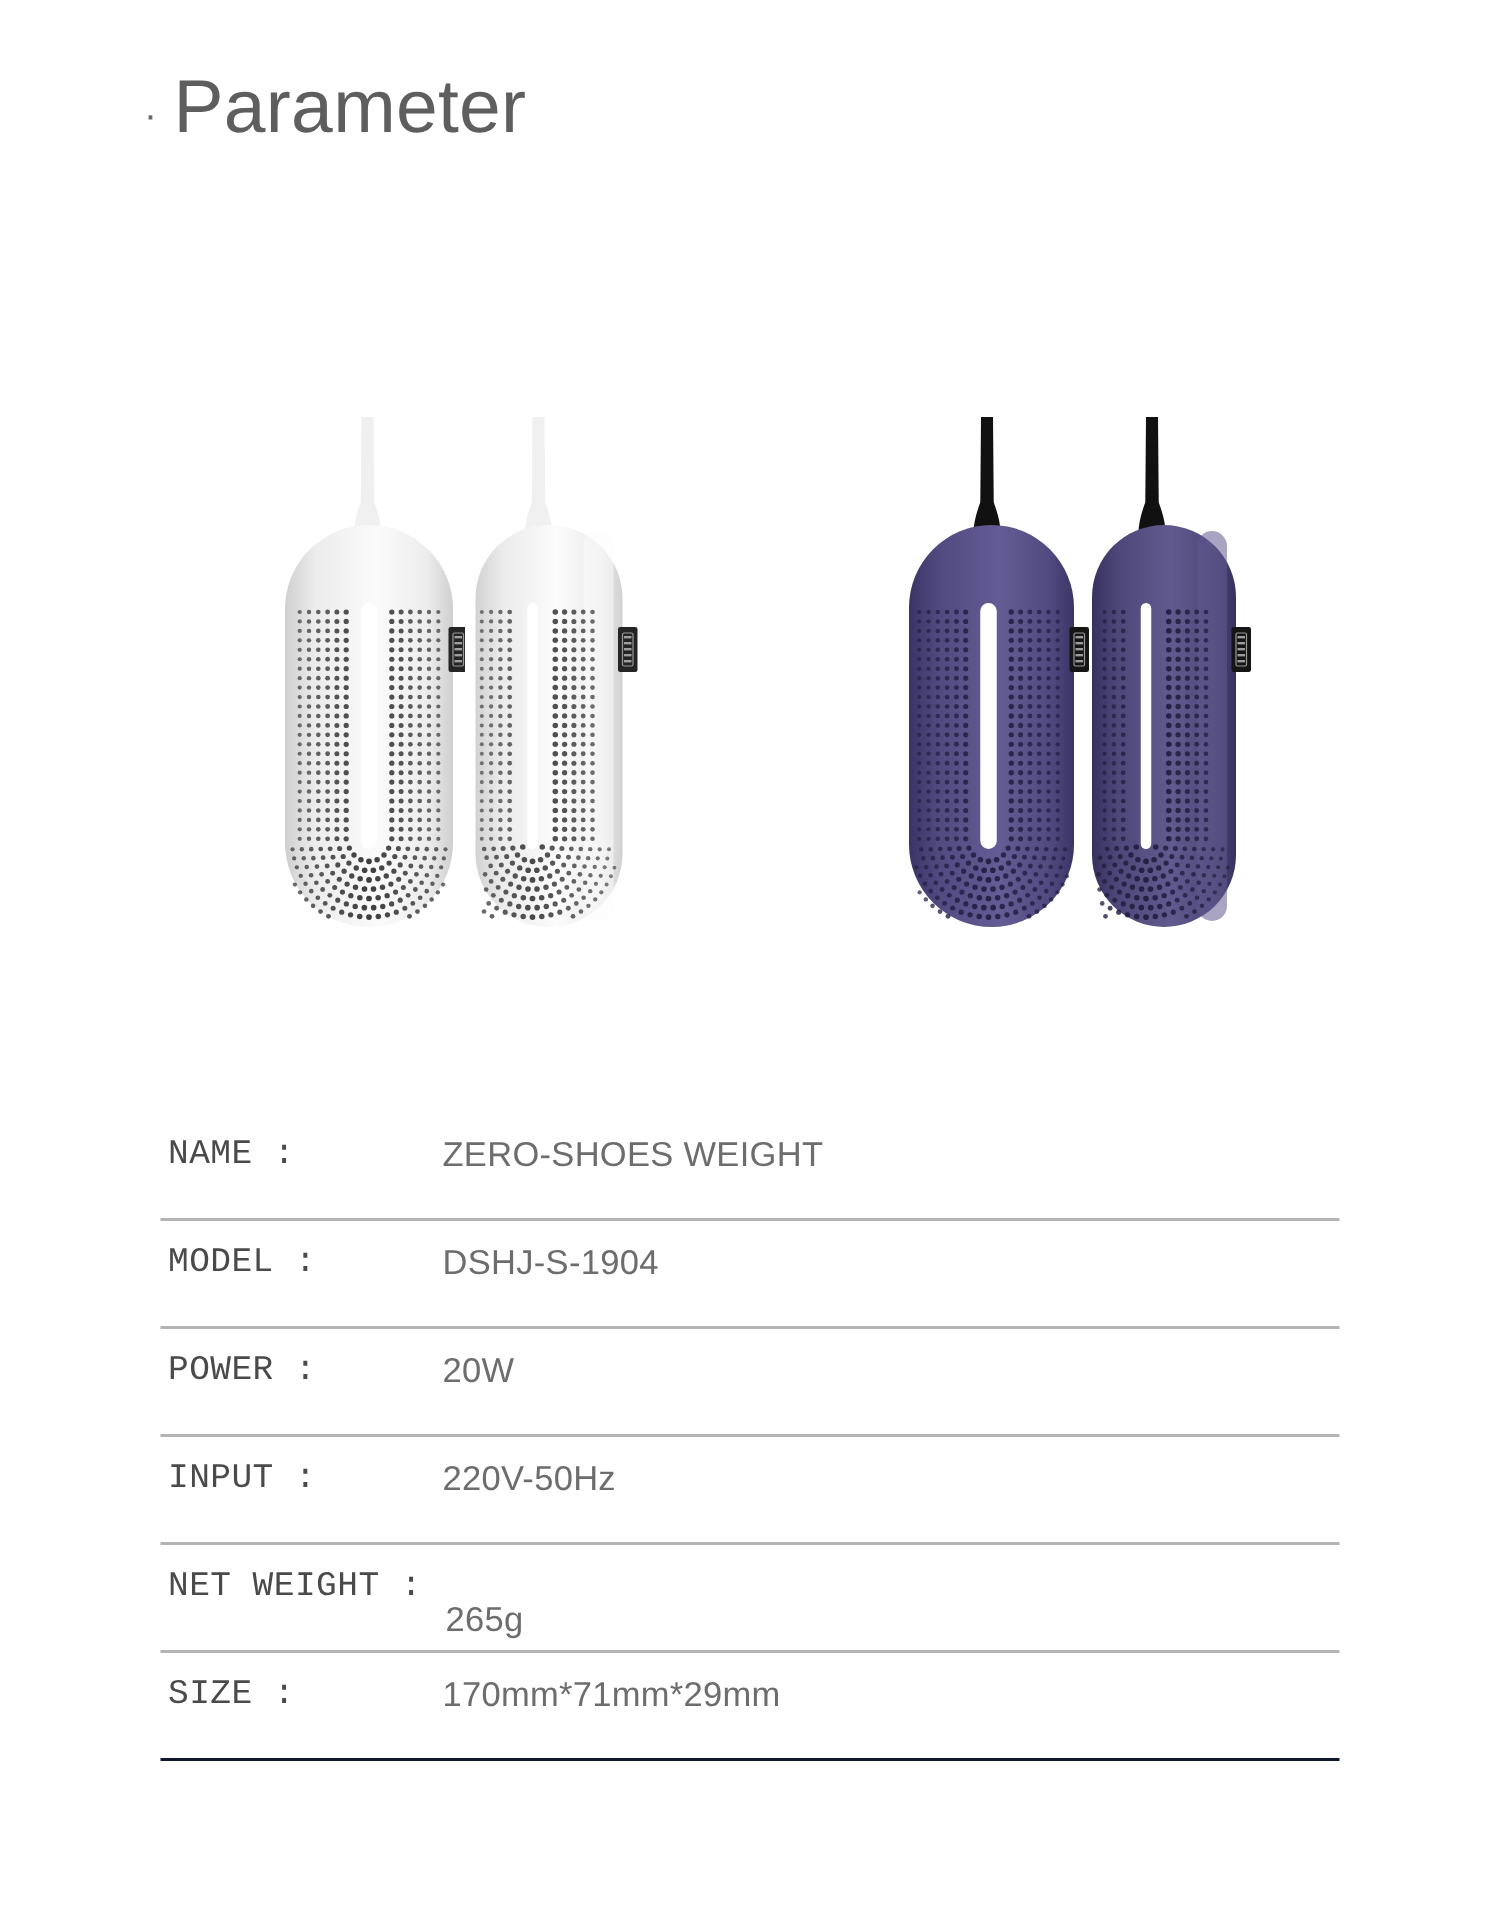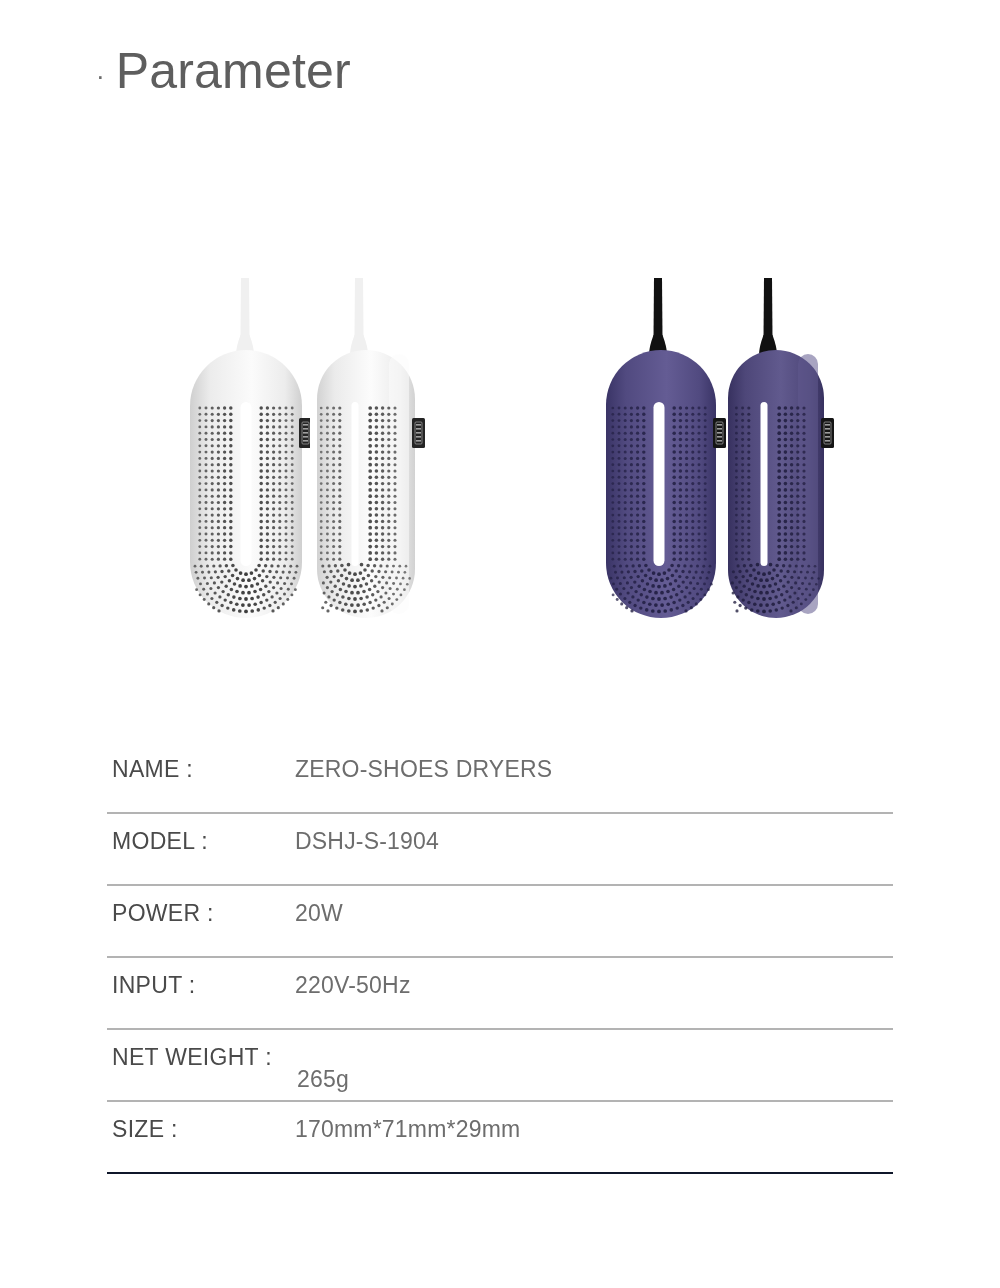--- a/index.html
+++ b/index.html
@@ -76,20 +76,21 @@
   }
   .spec-row:last-child { border-bottom: 2px solid #0f172a; }
   .spec-label {
     position: absolute;
     left: 5px;
     top: 14px;
     font-size: 23px;
     color: #4a4a4a;
     letter-spacing: 0.3px;
     white-space: nowrap;
+    font-family: Liberation Mono, monospace;
   }
   .spec-value {
     position: absolute;
     left: 188px;
     top: 14px;
     font-size: 23px;
     color: #6d6d6d;
     letter-spacing: 0.2px;
     white-space: nowrap;
   }
@@ -1691,21 +1692,21 @@
           <rect x="111" y="186" width="5" height="1.6" fill="#b5b5b5" opacity="0.85"></rect>
           <rect x="111" y="190" width="5" height="1.6" fill="#b5b5b5" opacity="0.85"></rect>
         </svg>
       </div>
   </div>
 </div>
 
 <div class="spec-table">
   <div class="spec-row">
     <span class="spec-label">NAME :</span>
-    <span class="spec-value">ZERO-SHOES DRYERS</span>
+    <span class="spec-value">ZERO-SHOES WEIGHT</span>
   </div>
   <div class="spec-row">
     <span class="spec-label">MODEL :</span>
     <span class="spec-value">DSHJ-S-1904</span>
   </div>
   <div class="spec-row">
     <span class="spec-label">POWER :</span>
     <span class="spec-value">20W</span>
   </div>
   <div class="spec-row">

